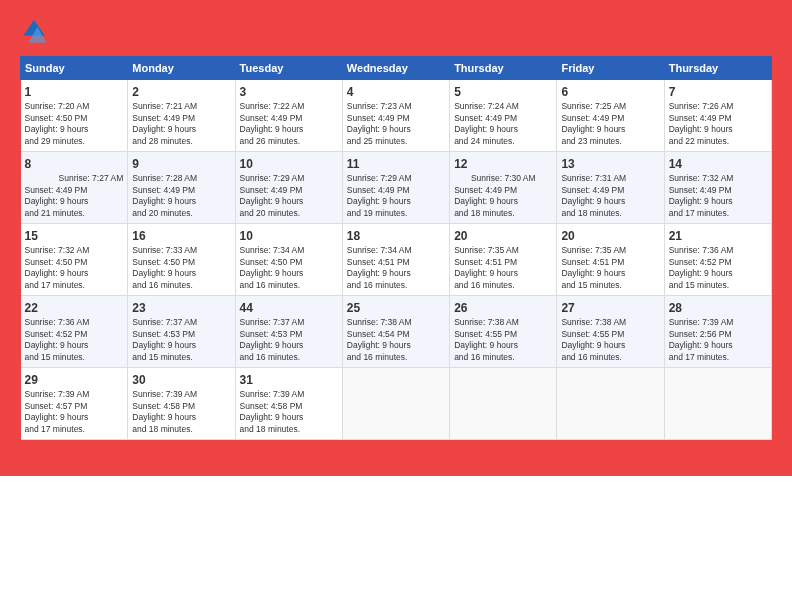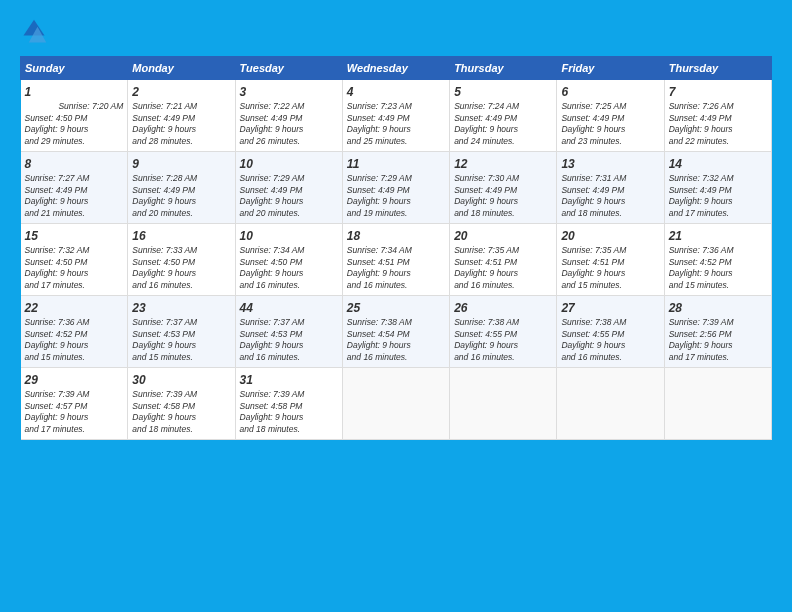--- a/index.html
+++ b/index.html
@@ -5,24 +5,23 @@
     * { box-sizing: border-box; margin: 0; padding: 0; }
     body {
       font-family: Arial, sans-serif;
       background: #fff;
       width: 792px;
       height: 612px;
       overflow: hidden;
     }
     .page {
       width: 792px;
-      height: 612px;
+      height: 476px;
       padding: 18px 20px 12px 20px;
-      background: #0ea5e9;
-      font-style: italic;
+      background: #ef4444;
     }
     .header {
       display: flex;
       justify-content: space-between;
       align-items: flex-start;
       margin-bottom: 10px;
     }
     .logo {
       display: flex;
       align-items: center;
@@ -125,21 +124,21 @@
           <th>Wednesday</th>
           <th>Thursday</th>
           <th>Friday</th>
           <th>Thursday</th>
         </tr>
     </thead>
     <tbody id="calendar-body">
     <tr>
           <td>
             <span class="day-num">1</span>
-            <span style="display: block; text-align: right;">Sunrise: 7:20 AM</span>
+            <span style="display: block;">Sunrise: 7:20 AM</span>
             <span style="display: block;">Sunset: 4:50 PM</span>
             <span style="display: block;">Daylight: 9 hours</span>
             <span style="display: block;">and 29 minutes.</span>
           </td>
           <td>
             <span class="day-num">2</span>
             <span style="display: block;">Sunrise: 7:21 AM</span>
             <span style="display: block;">Sunset: 4:49 PM</span>
             <span style="display: block;">Daylight: 9 hours</span>
             <span style="display: block;">and 28 minutes.</span>
@@ -176,21 +175,21 @@
             <span class="day-num">7</span>
             <span style="display: block;">Sunrise: 7:26 AM</span>
             <span style="display: block;">Sunset: 4:49 PM</span>
             <span style="display: block;">Daylight: 9 hours</span>
             <span style="display: block;">and 22 minutes.</span>
           </td>
         </tr>
         <tr>
           <td>
             <span class="day-num">8</span>
-            <span style="display: block;">Sunrise: 7:27 AM</span>
+            <span style="display: block; text-align: right;">Sunrise: 7:27 AM</span>
             <span style="display: block;">Sunset: 4:49 PM</span>
             <span style="display: block;">Daylight: 9 hours</span>
             <span style="display: block;">and 21 minutes.</span>
           </td>
           <td>
             <span class="day-num">9</span>
             <span style="display: block;">Sunrise: 7:28 AM</span>
             <span style="display: block;">Sunset: 4:49 PM</span>
             <span style="display: block;">Daylight: 9 hours</span>
             <span style="display: block;">and 20 minutes.</span>
@@ -204,21 +203,21 @@
           </td>
           <td>
             <span class="day-num">11</span>
             <span style="display: block;">Sunrise: 7:29 AM</span>
             <span style="display: block;">Sunset: 4:49 PM</span>
             <span style="display: block;">Daylight: 9 hours</span>
             <span style="display: block;">and 19 minutes.</span>
           </td>
           <td>
             <span class="day-num">12</span>
-            <span style="display: block;">Sunrise: 7:30 AM</span>
+            <span style="display: block; text-align: center;">Sunrise: 7:30 AM</span>
             <span style="display: block;">Sunset: 4:49 PM</span>
             <span style="display: block;">Daylight: 9 hours</span>
             <span style="display: block;">and 18 minutes.</span>
           </td>
           <td>
             <span class="day-num">13</span>
             <span style="display: block;">Sunrise: 7:31 AM</span>
             <span style="display: block;">Sunset: 4:49 PM</span>
             <span style="display: block;">Daylight: 9 hours</span>
             <span style="display: block;">and 18 minutes.</span>

